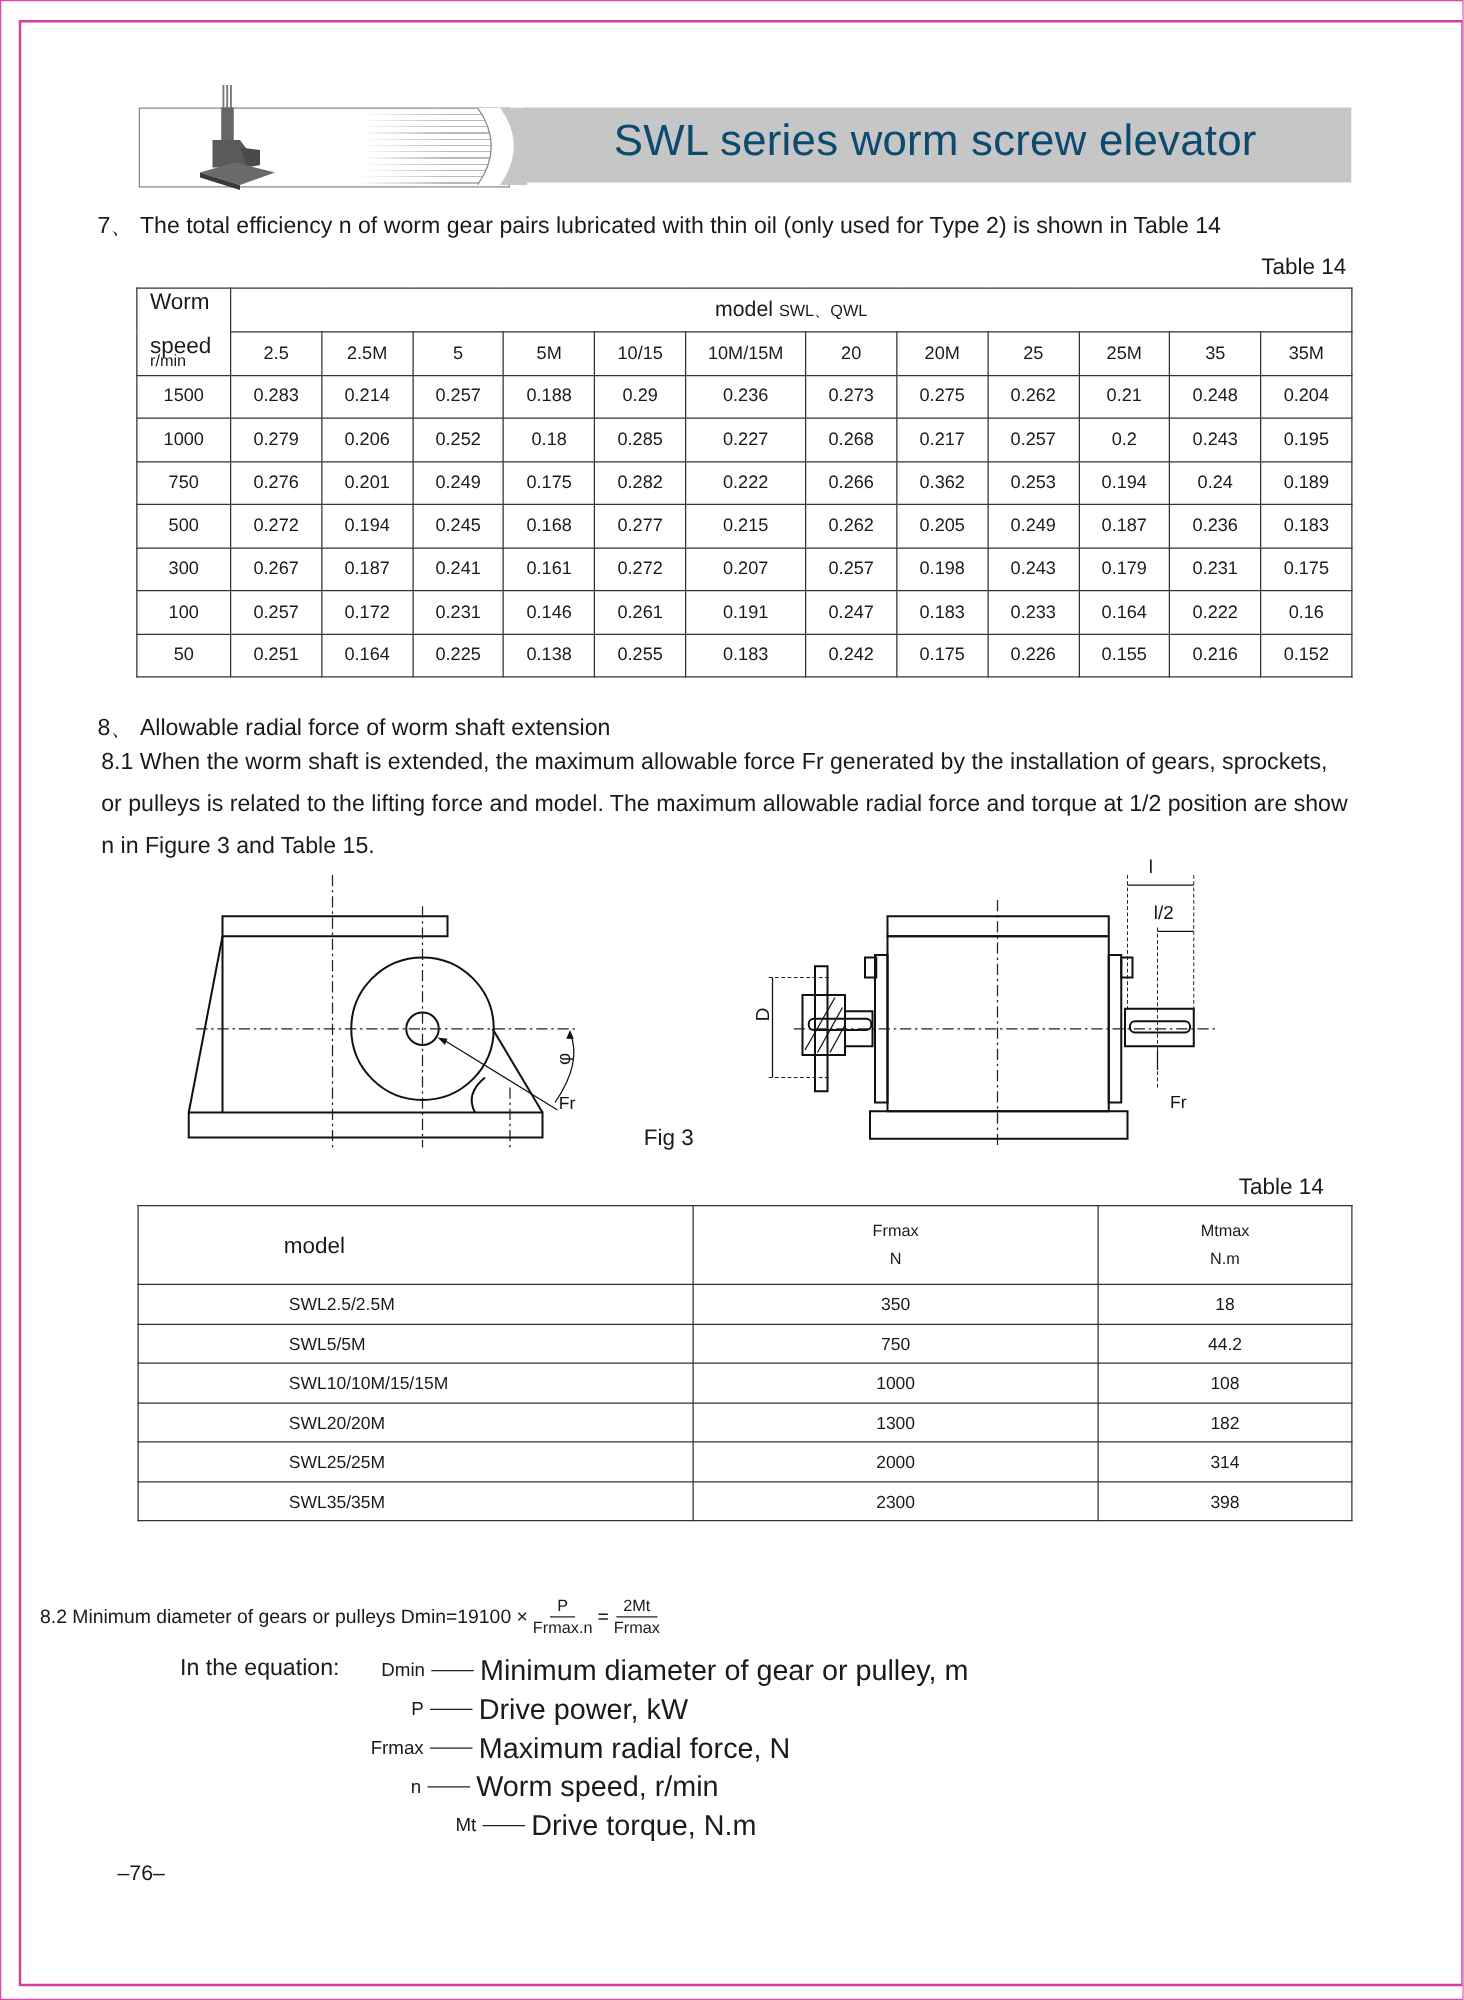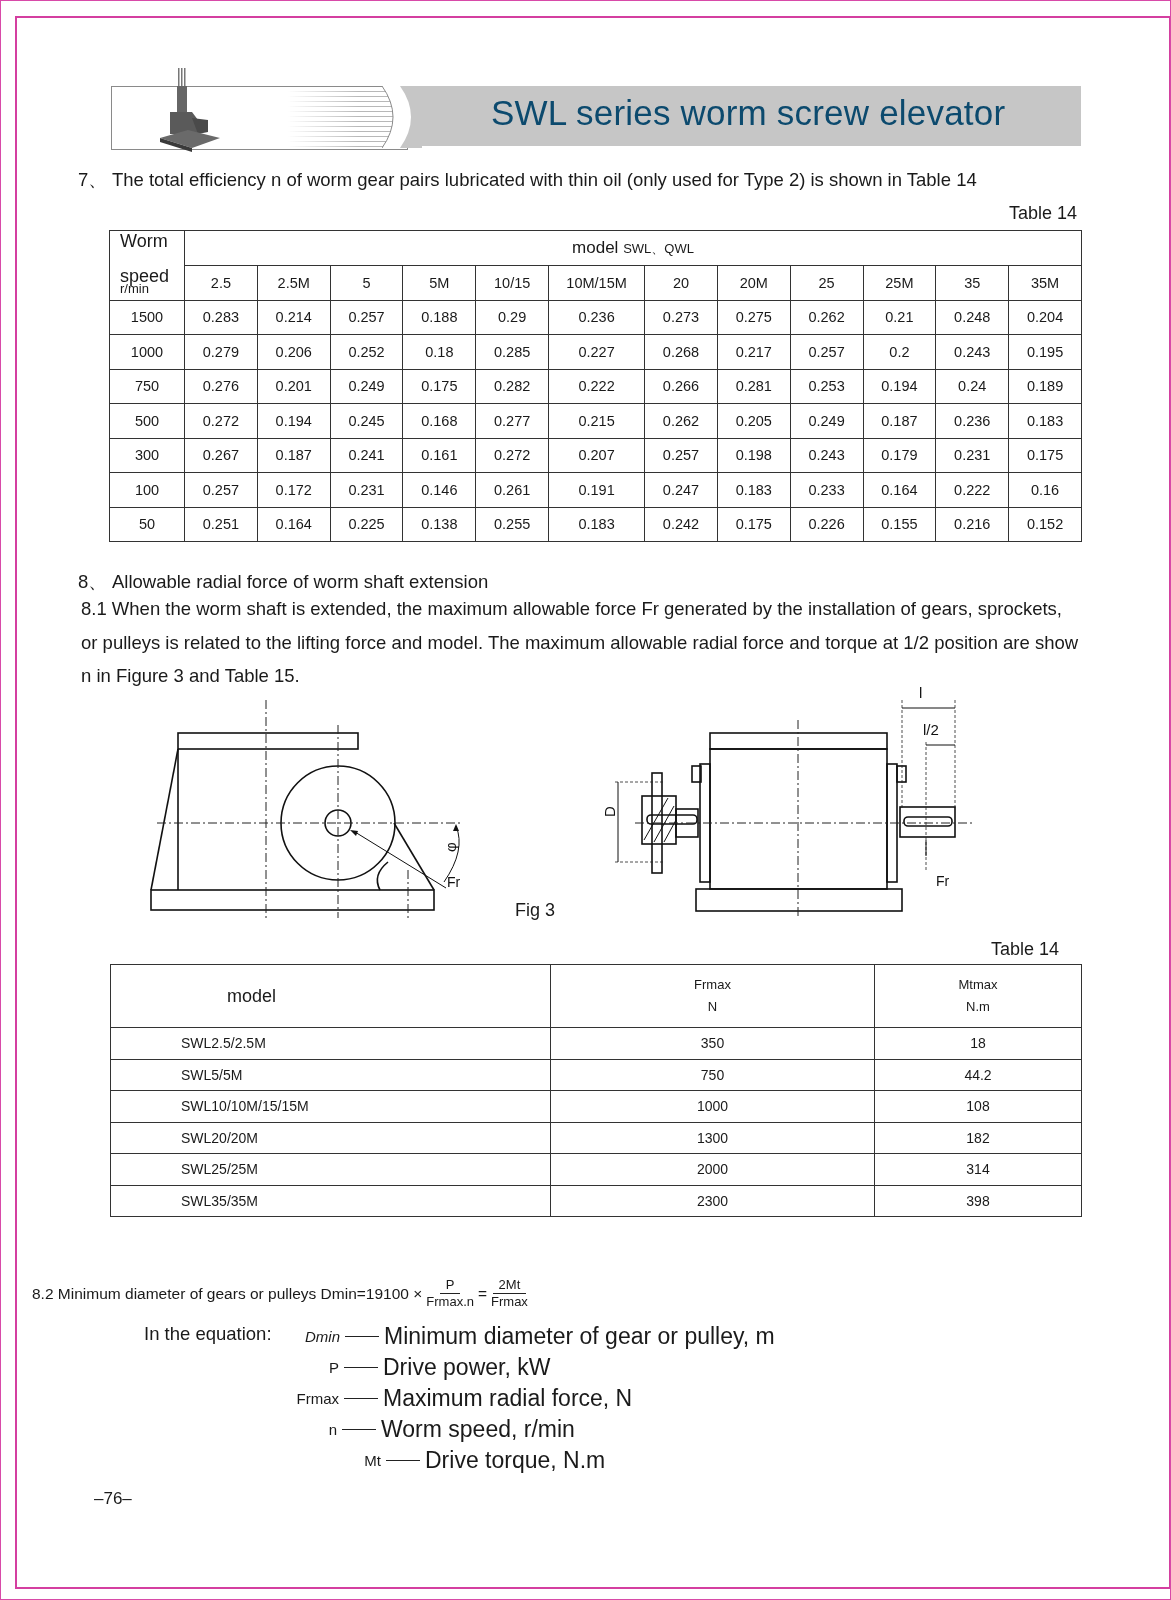--- a/index.html
+++ b/index.html
@@ -29,21 +29,21 @@
   table { border-collapse: collapse; border-radius: 11px; }
   .t14 { position: absolute; left: 109px; top: 230px; width: 973px; font-size: 14.5px; }
   .t14 td { border: 1.5px solid #333; text-align: center; height: 33.5px; padding: 0; }
   .t14 .hdr-model { font-size: 17px; height: 34px; }
   .t14 .hdr-model .small { font-size: 13px; }
   .t14 .speed-hdr { position: relative; font-size: 18px; line-height: 18px; vertical-align: top; }
 
   
   .t15 { position: absolute; left: 110px; top: 964px; width: 972px; font-size: 14px; }
   .t15 td { border: 1.3px solid #333; height: 30.5px; padding: 0; }
-  .t15 .c1 { width: 323px; padding-left: 70px; text-align: left; }
+  .t15 .c1 { width: 323px; padding-left: 120px; text-align: left; }
   .t15 .c2, .t15 .c3 { text-align: center; }
   .t15 .head td { height: 62px; font-size: 13px; line-height: 22px; }
   .t15 .head .c1 { font-size: 18px; }
 
   .figure { position: absolute; }
   .formula { position: absolute; left: 32px; top: 1277px; font-size: 15.5px; display: flex; align-items: center; white-space: nowrap; }
   .frac { display: inline-flex; flex-direction: column; align-items: center; margin: 0 4px; font-size: 13px; }
   .frac .num { border-bottom: 1px solid #222; padding: 0 6px; line-height: 16px; }
   .frac .den { line-height: 16px; }
   .legend-row { position: absolute; display: flex; align-items: center; white-space: nowrap; }
@@ -144,21 +144,21 @@
       </tr>
       <tr>
         <td>750</td>
         <td>0.276</td>
         <td>0.201</td>
         <td>0.249</td>
         <td>0.175</td>
         <td>0.282</td>
         <td>0.222</td>
         <td>0.266</td>
-        <td>0.281</td>
+        <td>0.362</td>
         <td>0.253</td>
         <td>0.194</td>
         <td>0.24</td>
         <td>0.189</td>
       </tr>
       <tr>
         <td>500</td>
         <td>0.272</td>
         <td>0.194</td>
         <td>0.245</td>
@@ -355,21 +355,21 @@
   <span>=</span>
   <span class="frac">
     <span class="num">2Mt</span>
     <span class="den">Frmax</span>
   </span>
 </div>
 
 <div class="txt" style="left:144px; top:1323px;">In the equation:</div>
 <div id="legend-container">
     <div class="legend-row" style="top: 1323px; left: 0px;">
-      <span class="legend-sym" style="width: 340px; font-style: italic;">Dmin</span>
+      <span class="legend-sym" style="width: 340px;">Dmin</span>
       <span class="legend-dash"></span>
       <span class="legend-desc">Minimum diameter of gear or pulley, m</span>
     </div>
     <div class="legend-row" style="top: 1354px; left: 0px;">
       <span class="legend-sym" style="width: 339px;">P</span>
       <span class="legend-dash"></span>
       <span class="legend-desc">Drive power, kW</span>
     </div>
     <div class="legend-row" style="top: 1385px; left: 0px;">
       <span class="legend-sym" style="width: 339px;">Frmax</span>

